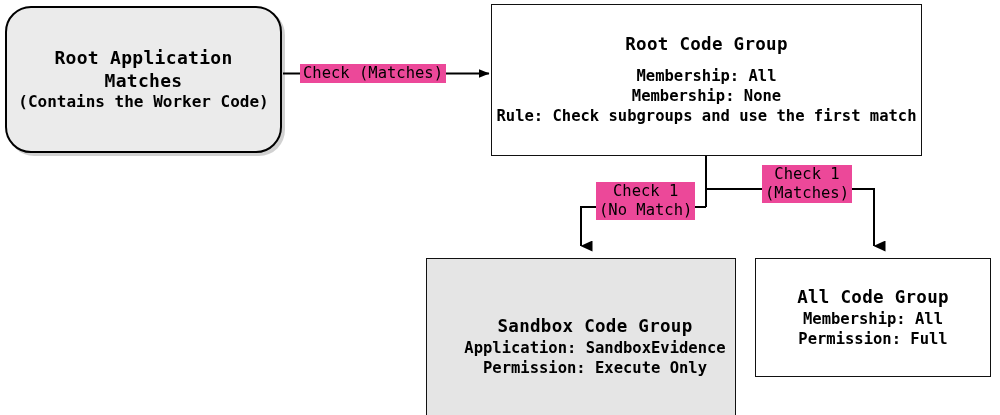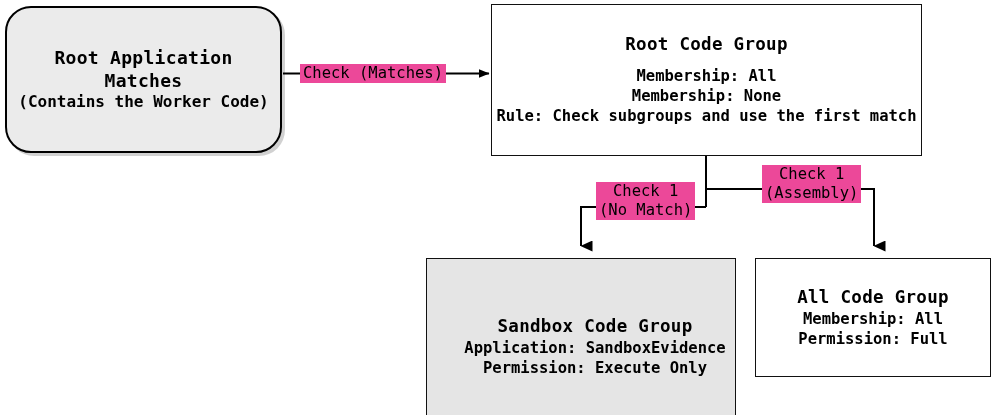--- a/index.html
+++ b/index.html
@@ -166,16 +166,16 @@
 
   <div class="edge-label" id="label-check-matches">Check (Matches)</div>
 
   <div class="edge-label" id="label-check1">
     <div>Check 1</div>
     <div>(No Match)</div>
   </div>
 
   <div class="edge-label" id="label-check2">
     <div>Check 1</div>
-    <div>(Assembly)</div>
+    <div>(Matches)</div>
   </div>
 
 </div>
 
 </body></html>

